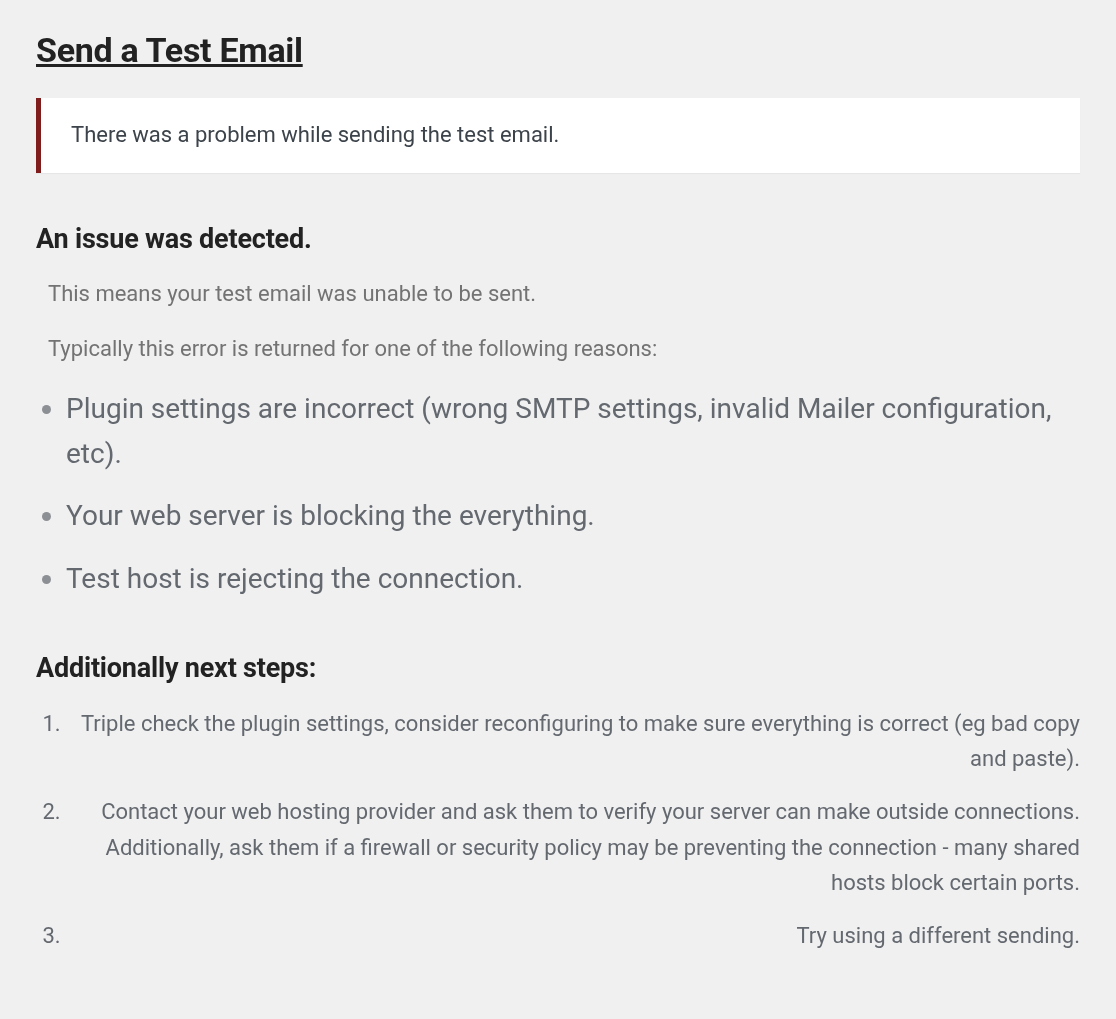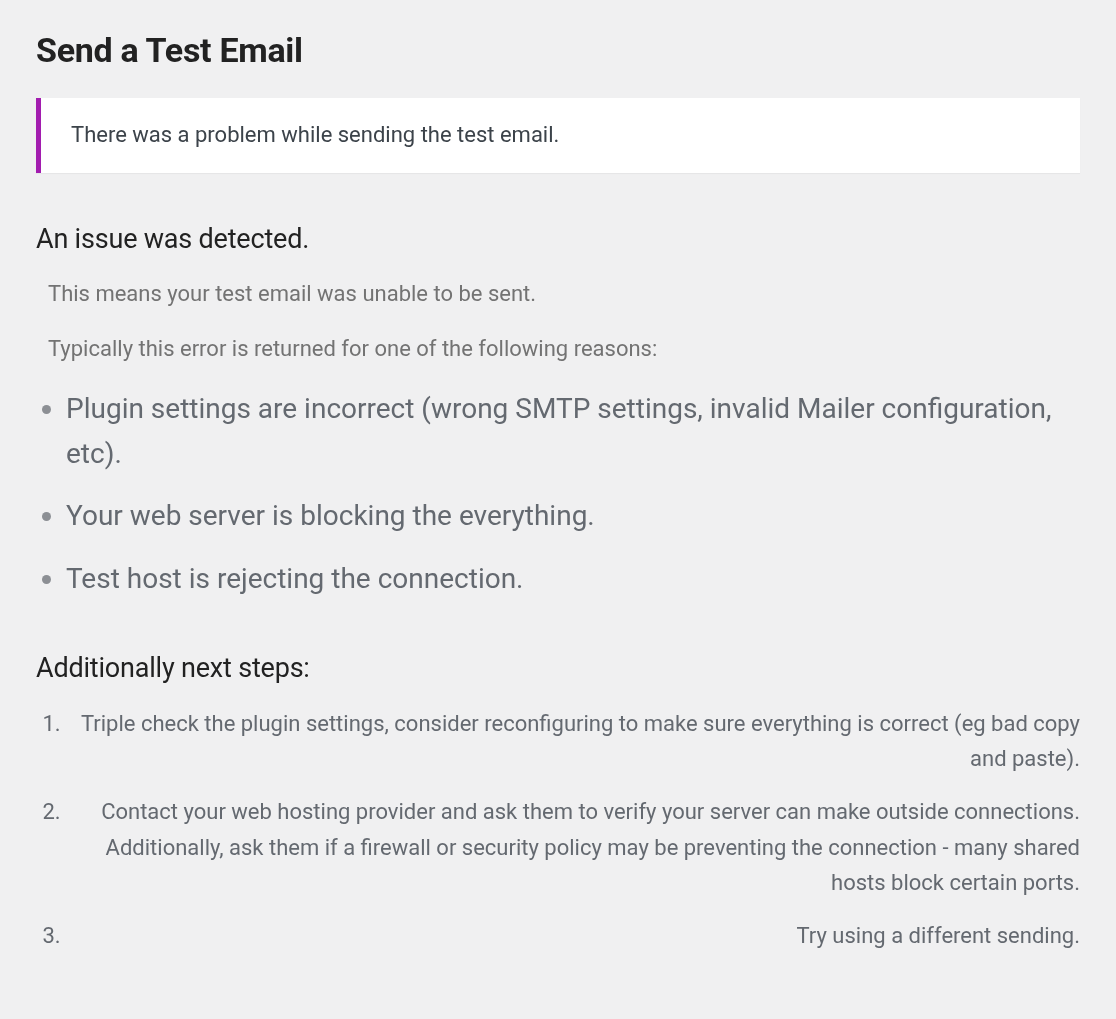--- a/index.html
+++ b/index.html
@@ -13,36 +13,37 @@
       padding: 30px 36px;
       color: #3c434a;
       width: 1116px;
     }
     h1.page-title {
       font-size: 34px;
       font-weight: 700;
       color: #222;
       margin-bottom: 28px;
       letter-spacing: -0.3px;
+      text-decoration: underline;
     }
     .alert-box {
       background-color: #ffffff;
-      border-left: 5px solid #a21caf;
+      border-left: 5px solid #7f1d1d;
       padding: 22px 30px;
       margin-bottom: 50px;
       box-shadow: 0 1px 1px rgba(0,0,0,0.04);
     }
     .alert-box p {
       font-size: 22px;
       color: #3c434a;
       line-height: 1.4;
     }
     h2.section-heading {
       font-size: 27px;
-      font-weight: 400;
+      font-weight: 700;
       color: #222;
       margin-bottom: 22px;
       letter-spacing: -0.2px;
     }
     p.body-text {
       font-size: 22px;
       color: #737373;
       line-height: 1.5;
       margin-bottom: 22px;
       margin-left: 12px;

